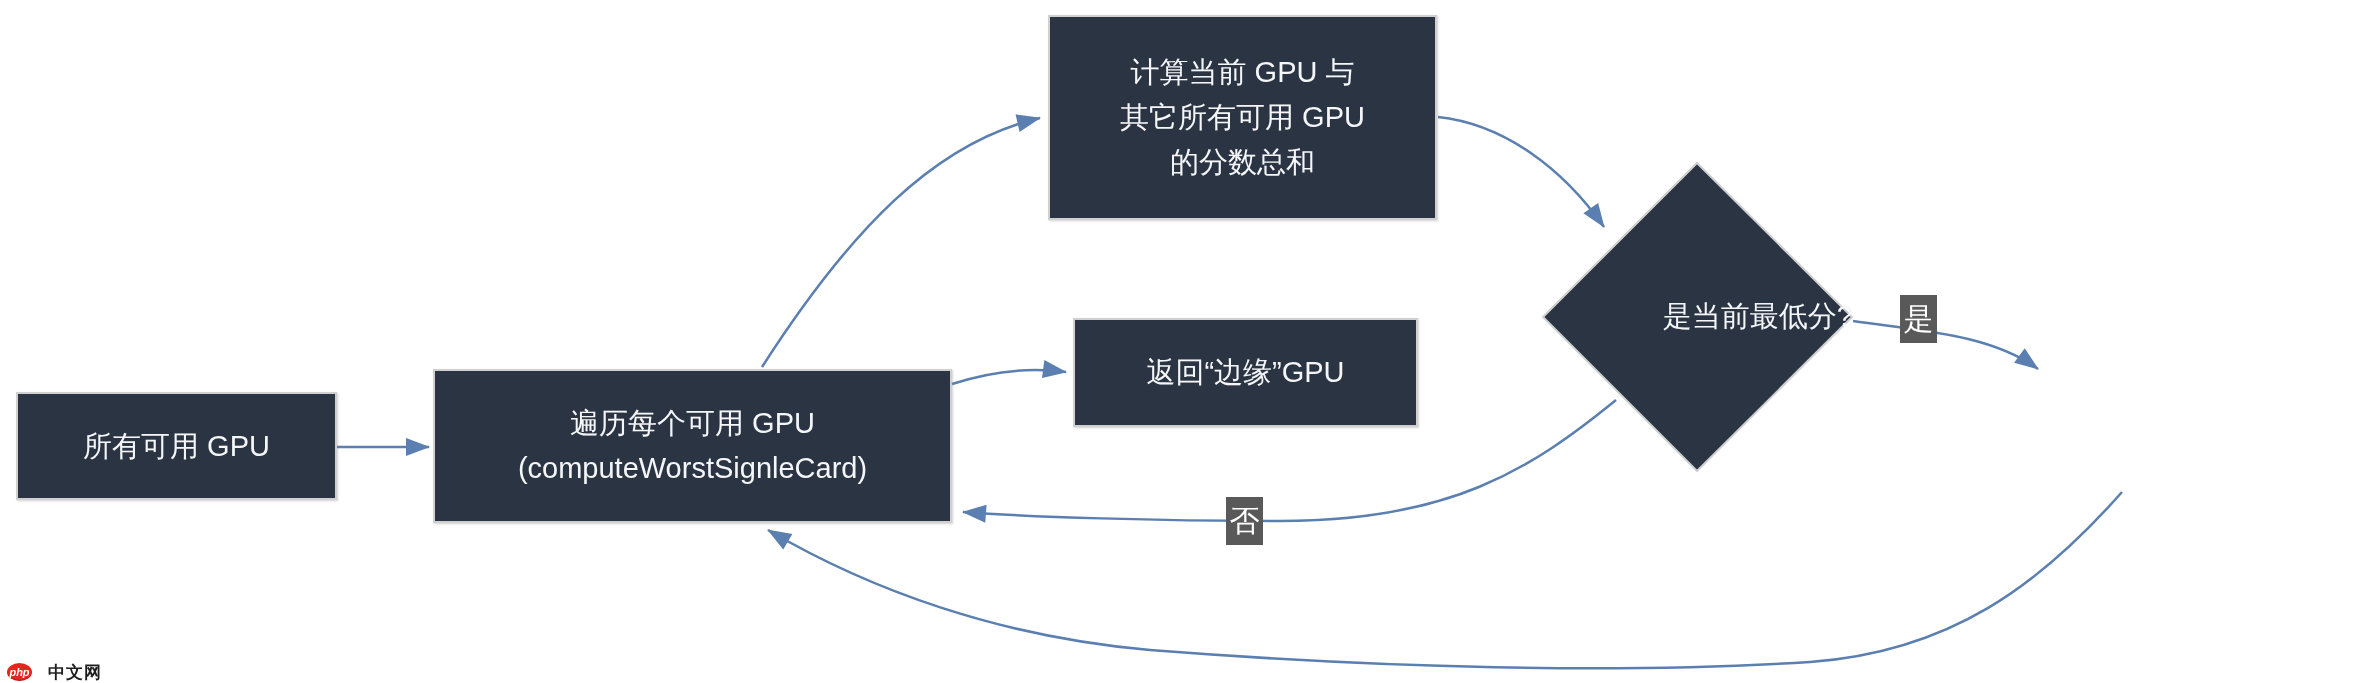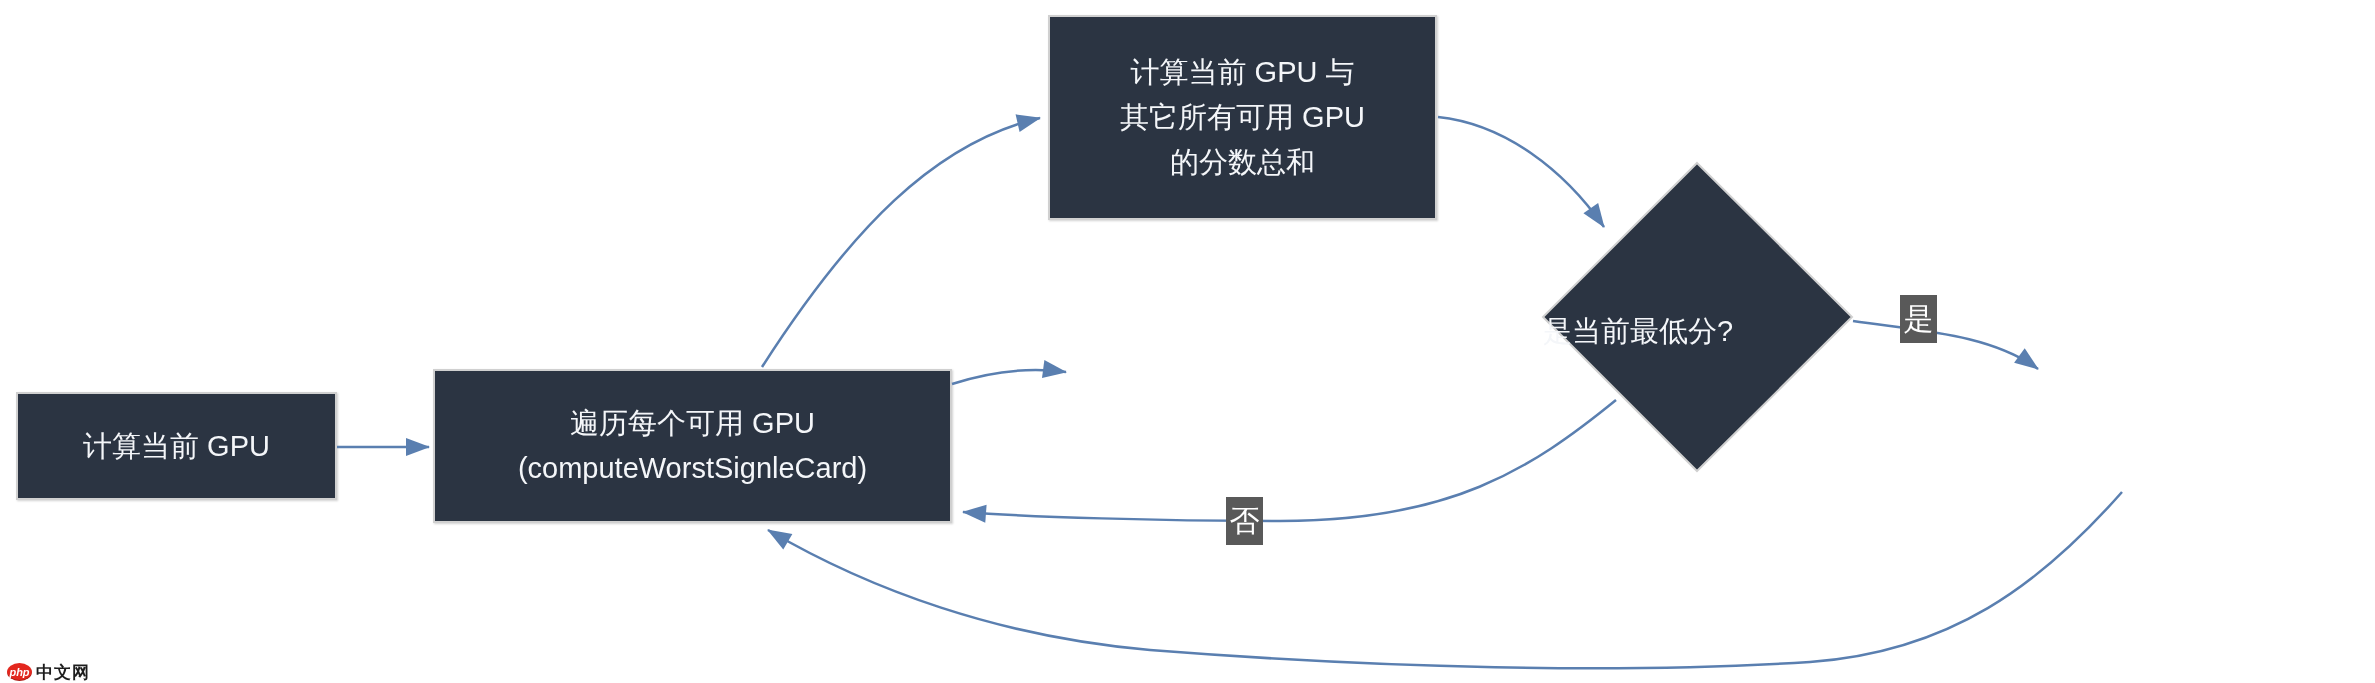--- a/index.html
+++ b/index.html
@@ -19,67 +19,70 @@
     text-align:center;font-size:29px;line-height:45px;
     box-shadow:1px 1px 2px rgba(0,0,0,0.18);
   }
   .node-all-gpu   {left:16px;  top:392px; width:321px; height:108px;}
   .node-iterate   {left:433px; top:369px; width:519px; height:154px;}
   .node-compute   {left:1048px;top:15px;  width:389px; height:205px;}
   .node-return    {left:1073px;top:318px; width:345px; height:109px;}
   .node-record    {left:1985px;top:378px; width:375px; height:110px;}
 
   .diamond-label{
-    position:absolute;left:1543px;top:178px;width:310px;height:308px;
-    display:flex;align-items:center;justify-content:flex-start;
+    position:absolute;left:1543px;top:163px;width:310px;height:308px;
+    display:flex;align-items:center;justify-content:flex-end;
     color:#f4f6f9;font-size:29px;text-align:center;pointer-events:none;
   }
 
   .edge-label{
     position:absolute;box-sizing:border-box;
     background:#595959;color:#ffffff;
     display:flex;align-items:center;justify-content:center;
     font-size:30px;
   }
   .edge-label-yes{left:1900px;top:295px;width:37px;height:48px;}
   .edge-label-no {left:1226px;top:497px;width:37px;height:48px;}
 
   .watermark{
     position:absolute;left:7px;top:662px;height:20px;
-    display:flex;align-items:center;gap:4px;
+    display:flex;align-items:center;gap:16px;
   }
   .php-badge{
     background:#e3271e;color:#ffffff;
     width:25px;height:18px;border-radius:50%;
     display:flex;align-items:center;justify-content:center;
     font-size:11px;font-weight:bold;font-style:italic;
     box-shadow:inset 0 -1px 0 rgba(0,0,0,0.25);
   }
   .wm-text{color:#1d1d1d;font-weight:bold;font-size:17px;letter-spacing:1px;text-align:right;}
 </style>
 </head>
 <body>
 
 <div class="stage">
 
   <div class="node node-all-gpu">
-    <div>计算当前 GPU</div>
+    <div>所有可用 GPU</div>
   </div>
 
   <div class="node node-iterate">
     <div>遍历每个可用 GPU</div>
     <div>(computeWorstSignleCard)</div>
   </div>
 
   <div class="node node-compute">
     <div>计算当前 GPU 与</div>
     <div>其它所有可用 GPU</div>
     <div>的分数总和</div>
   </div>
 
+  <div class="node node-return">
+    <div>返回“边缘”GPU</div>
+  </div>
 
 
   <svg class="edges" viewBox="0 0 2375 683" xmlns="http://www.w3.org/2000/svg">
     <defs>
       <marker id="arw" markerUnits="userSpaceOnUse" markerWidth="26" markerHeight="20" refX="24" refY="10" orient="auto">
         <path d="M1,1 L25,10 L1,19 Z" fill="#5a7fb0"></path>
       </marker>
     </defs>
 
     <polygon points="1697,163 1852,317 1697,471 1543,317" fill="#2b3442" stroke="#d0d0d0" stroke-width="2"></polygon>

